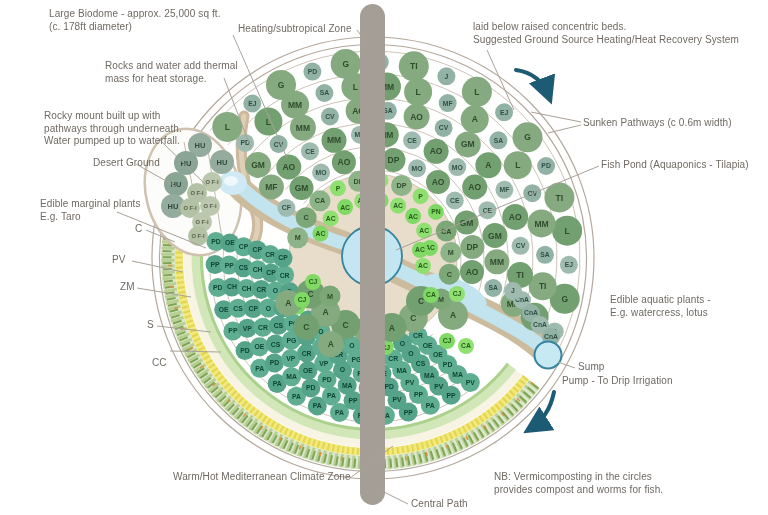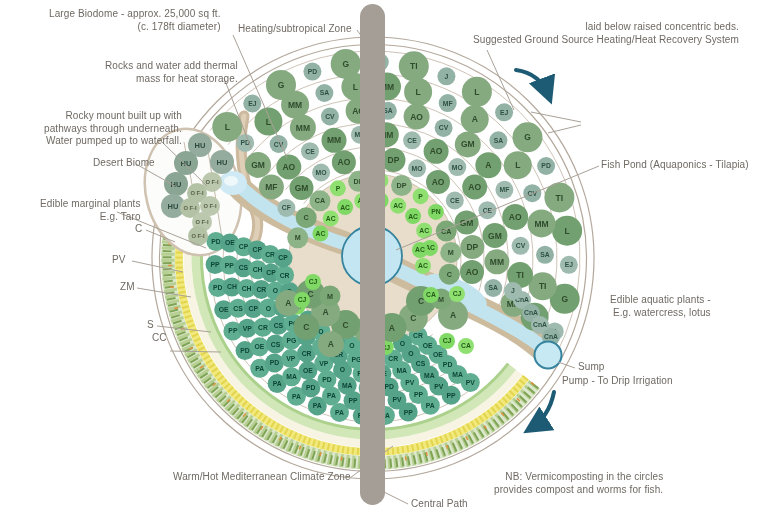--- a/index.html
+++ b/index.html
@@ -1,19 +1,19 @@
 <!DOCTYPE html>
 <html><head>
 <meta charset="utf-8">
 <style>
   html,body{margin:0;padding:0;background:#fff;}
   .stage{position:relative;width:768px;height:515px;background:#ffffff;overflow:hidden;
          font-family:"Liberation Sans",sans-serif;}
   svg{position:absolute;left:0;top:0;}
-  .ann{position:absolute;color:#6f6962;font-size:10px;line-height:12.5px;letter-spacing:.1px;text-align:right;}
+  .ann{position:absolute;color:#6f6962;font-size:10px;line-height:12.5px;letter-spacing:.1px;}
   .ann div{white-space:nowrap;}
 </style>
 </head>
 <body>
 <div class="stage">
 
 <svg width="768" height="515" viewBox="0 0 768 515">
   <defs>
     <marker id="ah" orient="auto" markerWidth="9" markerHeight="9" refX="5" refY="3.5">
       <path d="M0,0 L7,3.5 L0,7 z" fill="#1d5a74"></path>
@@ -537,48 +537,51 @@
 <div class="ann" style="left:105px;top:60px">
   <div>Rocks and water add thermal</div>
   <div>mass for heat storage.</div>
 </div>
 <div class="ann" style="left:44px;top:110px">
   <div>Rocky mount built up with</div>
   <div>pathways through underneath.</div>
   <div>Water pumped up to waterfall.</div>
 </div>
 <div class="ann" style="left:93px;top:157px">
-  <div>Desert Biome</div>
+  <div>Desert Ground</div>
 </div>
 <div class="ann" style="left:40px;top:198px">
   <div>Edible marginal plants</div>
   <div>E.g. Taro</div>
 </div>
 <div class="ann" style="left:135px;top:223px">
   <div>C</div>
 </div>
 <div class="ann" style="left:112px;top:254px">
   <div>PV</div>
 </div>
 <div class="ann" style="left:120px;top:281px">
   <div>ZM</div>
 </div>
 <div class="ann" style="left:147px;top:319px">
   <div>S</div>
 </div>
-<div class="ann" style="left:152px;top:332px">
+<div class="ann" style="left:152px;top:357px">
   <div>CC</div>
 </div>
 <div class="ann" style="left:238px;top:23px">
   <div>Heating/subtropical Zone</div>
 </div>
 <div class="ann" style="left:473px;top:21px">
   <div>laid below raised concentric beds.</div>
   <div>Suggested Ground Source Heating/Heat Recovery System</div>
 </div>
+<div class="ann" style="left:583px;top:117px">
+  <div>Sunken Pathways (c 0.6m width)</div>
+</div>
 <div class="ann" style="left:601px;top:159px">
   <div>Fish Pond (Aquaponics - Tilapia)</div>
 </div>
 <div class="ann" style="left:610px;top:294px">
   <div>Edible aquatic plants -</div>
   <div>E.g. watercress, lotus</div>
 </div>
 <div class="ann" style="left:578px;top:361px">
   <div>Sump</div>
 </div>

